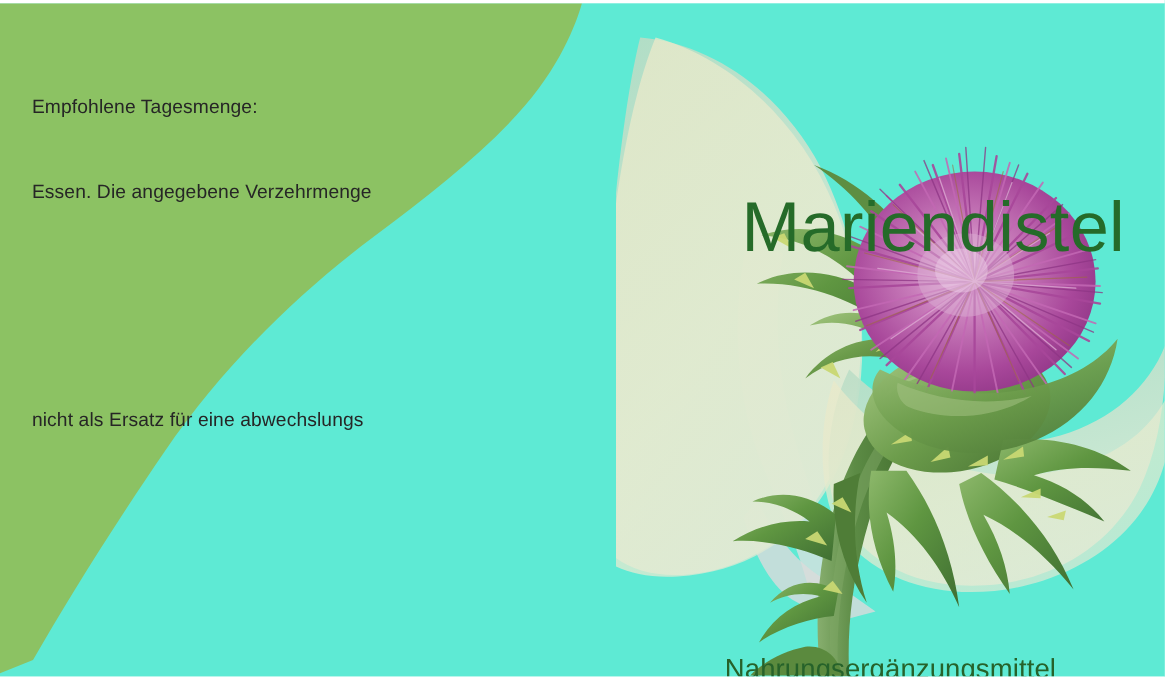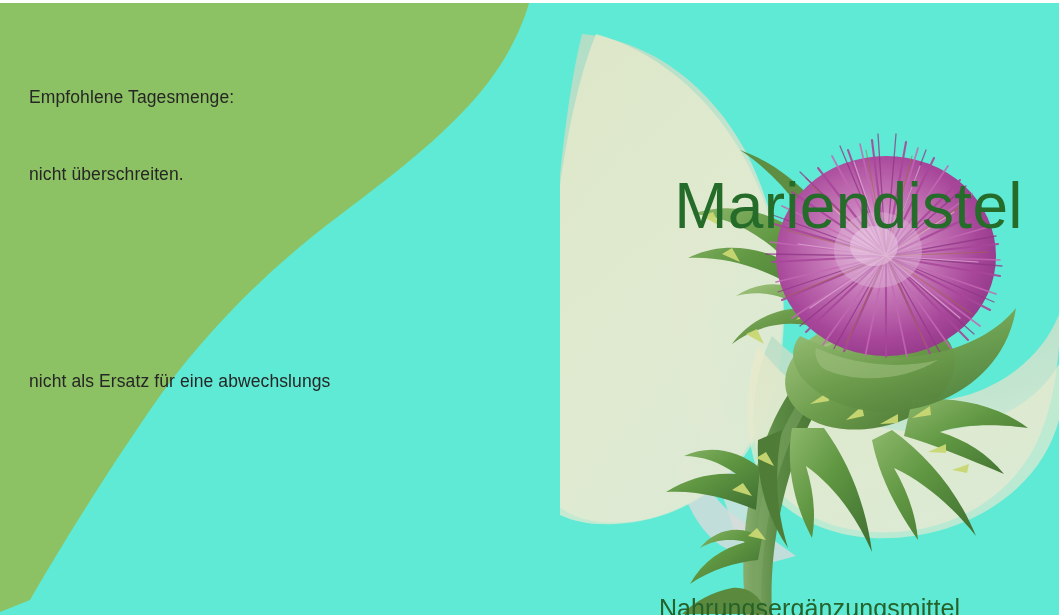--- a/index.html
+++ b/index.html
@@ -57,21 +57,21 @@
 
   <div class="green-panel">
     <svg width="560" height="615" viewBox="0 0 560 615" xmlns="http://www.w3.org/2000/svg">
       <path d="M0,3 L529,3 C529,3 520,40 490,80 C455,127 400,170 340,215
            C272,266 205,330 150,410 C100,483 60,548 30,600 L0,612 Z" fill="#8CC263"></path>
     </svg>
   </div>
 
   <div class="left-text">
     <div class="blk">Empfohlene Tagesmenge:</div>
-    <div class="blk">nicht überschreiten.</div>
+    <div class="blk">Essen. Die angegebene Verzehrmenge</div>
 
     <div class="gap-a"></div>
 
     <div class="blk">nicht als Ersatz für eine abwechslungs</div>
     
     
     
     
     
     

